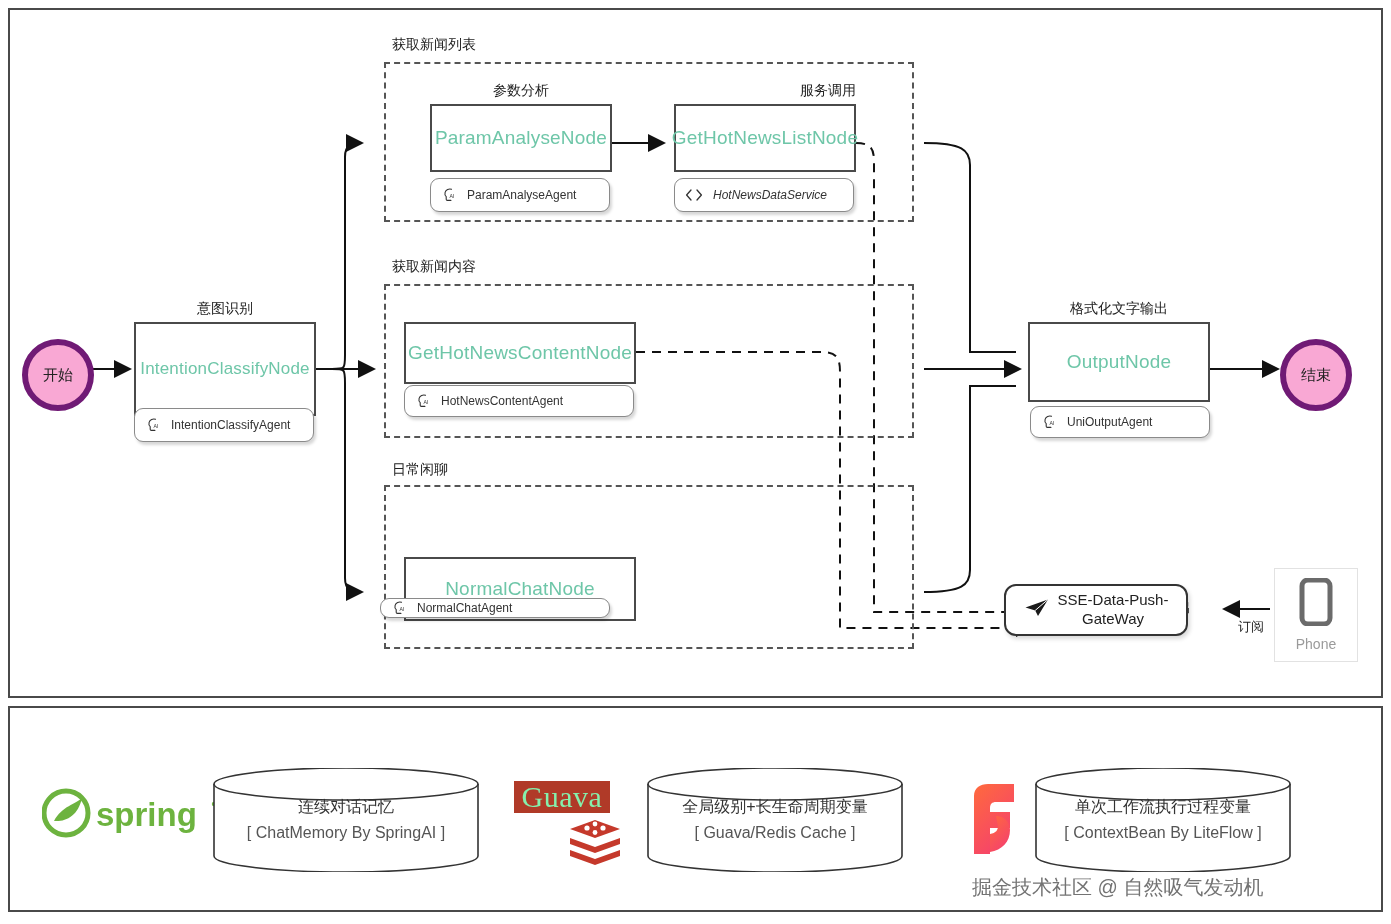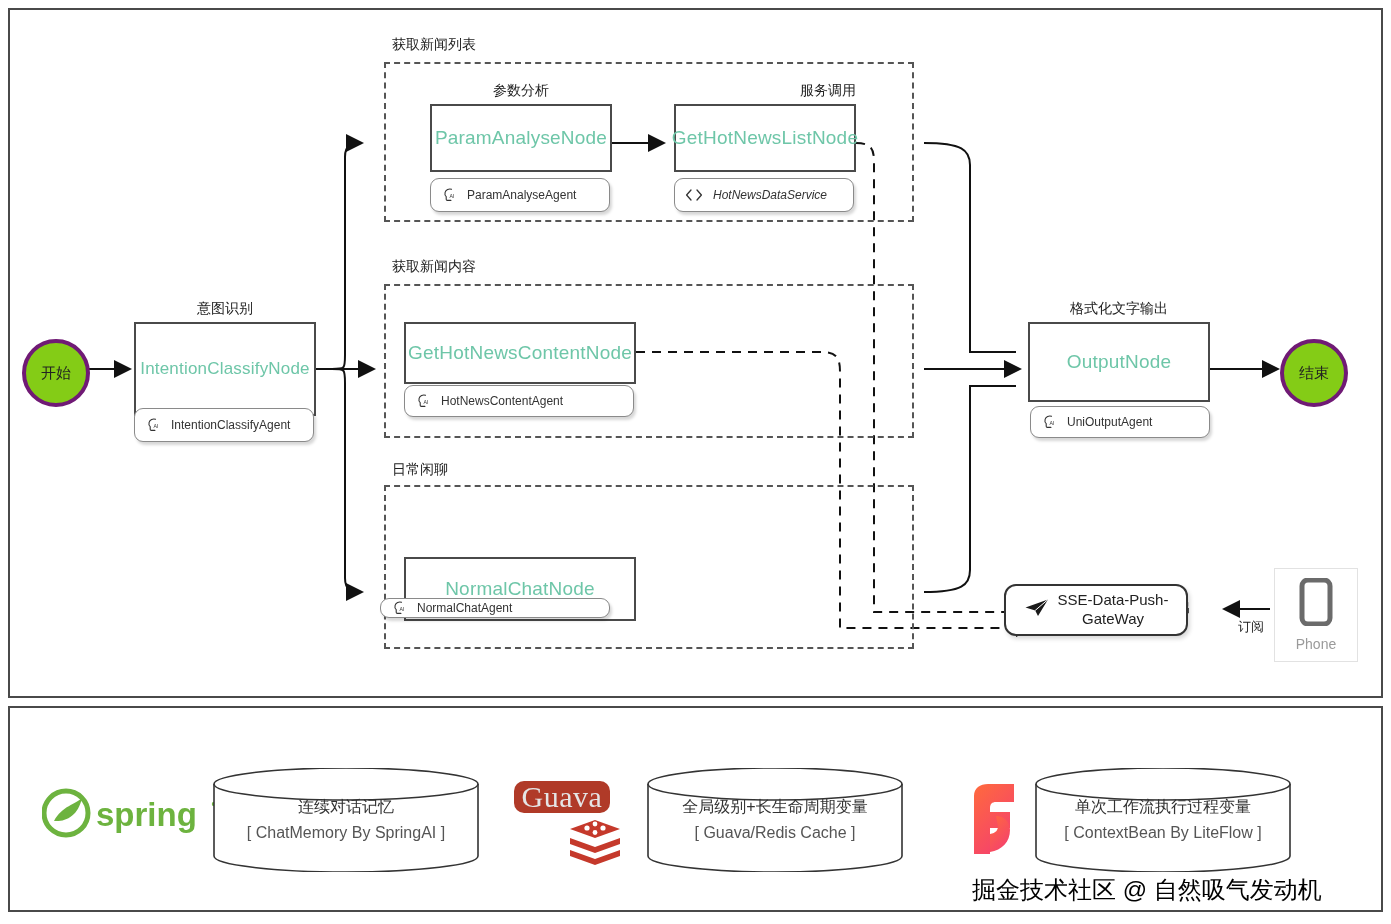--- a/index.html
+++ b/index.html
@@ -33,21 +33,21 @@
     font-size:12px;color:#333;
   }
   .node-sub .sub-text{white-space:nowrap;}
   .node-sub.svc .sub-text{font-style:italic;}
   .icon-ai,.icon-code{flex:0 0 auto;display:flex;align-items:center;justify-content:center;}
 
   .node-title{position:absolute;font-size:14px;color:#222;white-space:nowrap;text-align:center;}
 
   
   .terminator{
-    position:absolute;border:4px solid #701a75;border-radius:50%;background:#84cc16;
+    position:absolute;border:6px solid #701a75;border-radius:50%;background:#f9a8d4;
     display:flex;align-items:center;justify-content:center;font-size:15px;color:#222;
   }
 
   
   .gateway{
     position:absolute;box-sizing:border-box;border:2px solid #333;border-radius:12px;background:#fff;
     display:flex;align-items:center;justify-content:center;gap:8px;
     font-size:15px;color:#222;text-align:center;line-height:1.25;
     box-shadow:2px 3px 4px rgba(0,0,0,.15);
   }
@@ -62,23 +62,23 @@
   .cyl{position:absolute;}
   .cyl .cyl-text{
     position:absolute;left:0;right:0;top:50%;transform:translateY(-50%);
     text-align:center;font-size:16px;color:#333;line-height:1.6;
   }
   .cyl .cyl-text .l2{color:#555;}
 
   .logo{position:absolute;}
   .guava-box{
     position:absolute;background:#b03a28;display:flex;align-items:center;justify-content:center;
-    color:#e5e5e5;font-family:"Liberation Serif","DejaVu Serif",serif;font-size:30px;letter-spacing:.5px;border-radius:10px;
-  }
-  .watermark{position:absolute;font-size:24px;color:#000000;white-space:nowrap;}
+    color:#86efac;font-family:"Liberation Serif","DejaVu Serif",serif;font-size:30px;letter-spacing:.5px;
+  }
+  .watermark{position:absolute;font-size:20px;color:#737373;white-space:nowrap;}
 </style>
 </head>
 <body>
 
 <div id="stage">
 
   <div class="panel" id="panel-flow"></div>
   <div class="panel" id="panel-infra"></div>
 
   <svg id="wires" viewBox="0 0 1391 924">

